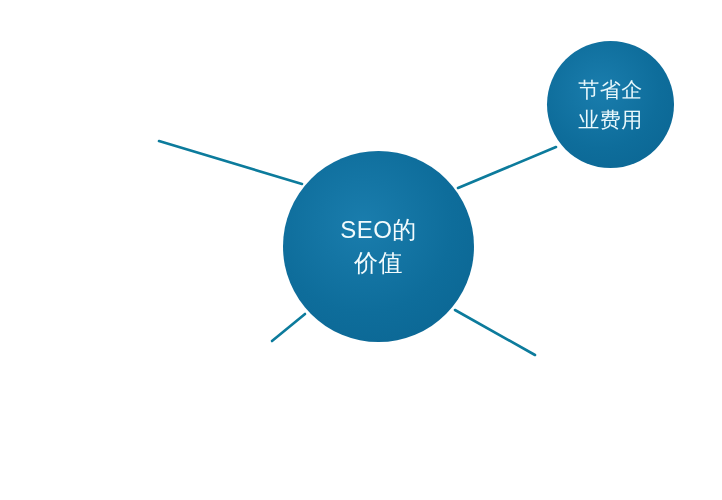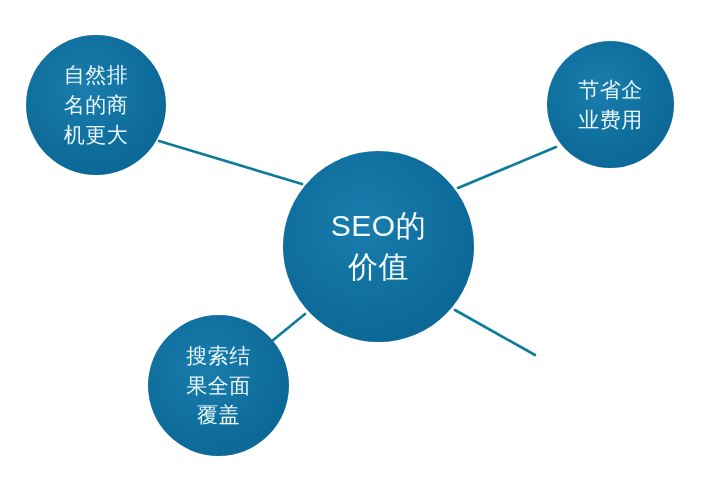--- a/index.html
+++ b/index.html
@@ -42,21 +42,21 @@
   }
   #node-center {
     left: 283px;
     top: 151px;
     width: 191px;
     height: 191px;
     background: #0f6e9c;
     background-image: radial-gradient(circle at 42% 38%, #1a7dad 0%, #0e6d9b 55%, #0a6491 100%);
   }
   #node-center .node-label {
-    font-size: 30px;
+    font-size: 24px;
     line-height: 1.34;
     font-weight: 400;
     color: #f2fbfd;
   }
   #node-top-left {
     left: 26px;
     top: 35px;
     width: 140px;
     height: 140px;
     background-image: radial-gradient(circle at 42% 38%, #1a7dad 0%, #0e6d9b 55%, #0a6491 100%);
@@ -99,31 +99,21 @@
     <line x1="458" y1="188" x2="556" y2="147" stroke="#0c7b9c" stroke-width="2.6" stroke-linecap="round"></line>
     <line x1="305" y1="314" x2="272" y2="341" stroke="#0c7b9c" stroke-width="2.6" stroke-linecap="round"></line>
     <line x1="455" y1="310" x2="535" y2="355" stroke="#0c7b9c" stroke-width="2.6" stroke-linecap="round"></line>
   </svg>
 
   <div class="node" id="node-center">
     <span class="node-label">SEO的
 价值</span>
   </div>
 
-  <div class="node satellite" id="node-top-left">
-    <span class="node-label">自然排
-名的商
-机更大</span>
-  </div>
 
   <div class="node satellite" id="node-top-right">
     <span class="node-label">节省企
 业费用</span>
   </div>
 
-  <div class="node satellite" id="node-bottom-left">
-    <span class="node-label">搜索结
-果全面
-覆盖</span>
-  </div>
 
 
 </div>
 
 </body></html>

